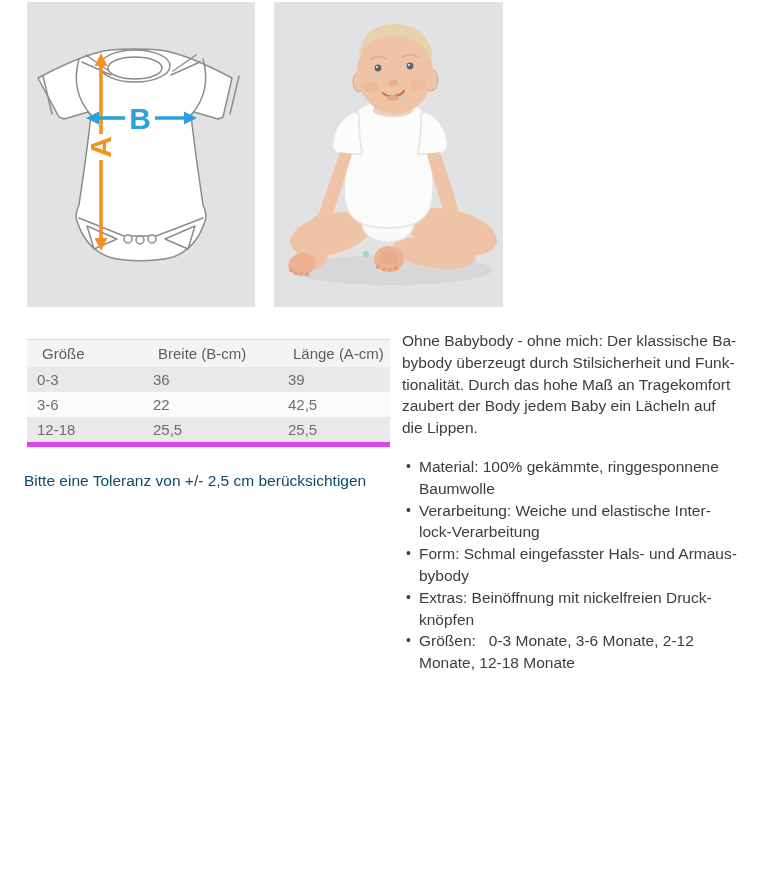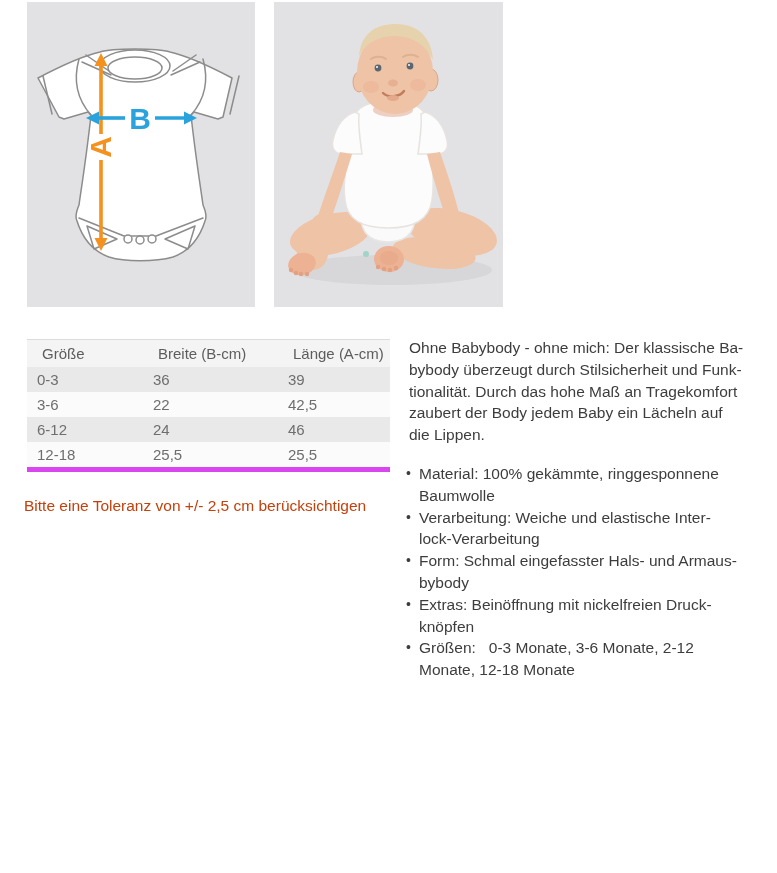--- a/index.html
+++ b/index.html
@@ -22,23 +22,23 @@
     font-size:15px;color:#6e6e6e;
     border-top:1px solid #dcdcdc;border-bottom:5px solid #d946ef;
   }
   table.size-table thead tr{background:#f4f4f4;color:#5d5d5d;}
   table.size-table th{font-weight:400;text-align:left;padding:5px 0 5px 15px;}
   table.size-table td{padding:4px 0 4px 10px;}
   table.size-table tbody tr:nth-child(odd){background:#e9e9e9;}
   table.size-table tbody tr:nth-child(even){background:#fbfbfb;}
   col.c1{width:116px;}col.c2{width:135px;}col.c3{width:112px;}
 
-  .tolerance{margin:25px 0 0 -3px;font-size:15.5px;white-space:pre;color:#c2410c;}
-
-  .intro{margin:7px;white-space:pre;}
+  .tolerance{margin:25px 0 0 -3px;font-size:15.5px;white-space:pre;color:#0c4a6e;}
+
+  .intro{margin:0;white-space:pre;}
   ul.features{margin:17px 0 0;padding:0;list-style:none;}
   ul.features li{white-space:pre;position:relative;padding-left:17px;}
   ul.features li::before{content:"\2022";position:absolute;left:4px;top:0;font-size:14px;color:#3d3d3d;}
 </style>
 </head>
 <body>
 
 <div class="page">
 
   <div class="top-row">
@@ -191,25 +191,20 @@
         <tbody>
             <tr>
               <td>0-3</td>
               <td>36</td>
               <td>39</td>
             </tr>
             <tr>
               <td>3-6</td>
               <td>22</td>
               <td>42,5</td>
-            </tr>
-            <tr>
-              <td>6-12</td>
-              <td>24</td>
-              <td>46</td>
             </tr>
             <tr>
               <td>12-18</td>
               <td>25,5</td>
               <td>25,5</td>
             </tr>
           </tbody>
       </table>
       <p class="tolerance">Bitte eine Toleranz von +/- 2,5 cm berücksichtigen</p>
     </div>

